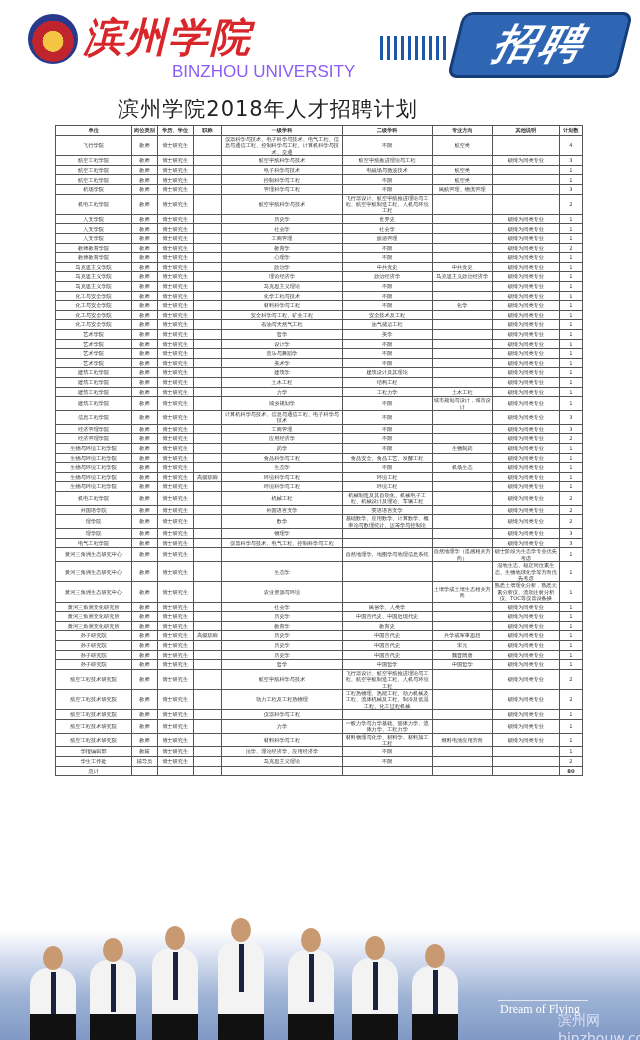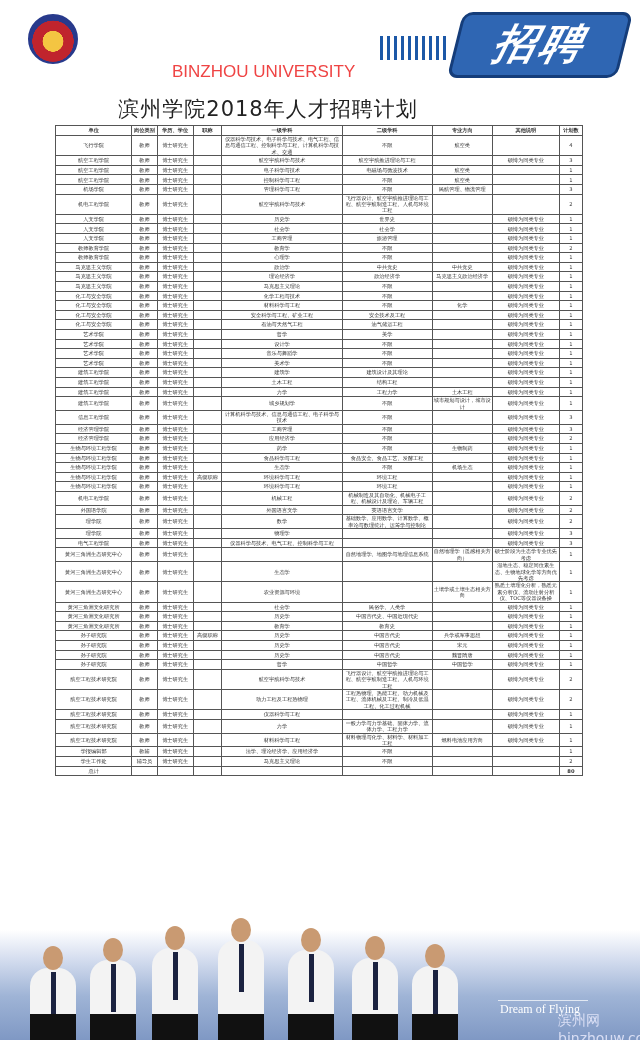--- a/index.html
+++ b/index.html
@@ -5,21 +5,21 @@
   html, body { margin:0; padding:0; }
   body { width:640px; height:1040px; overflow:hidden; background:#ffffff; position:relative;
          font-family:"DejaVu Sans", sans-serif; color:#222; }
   .header { position:absolute; left:0; top:0; width:640px; height:90px; background:#fff; }
   .logo-seal { position:absolute; left:28px; top:14px; width:50px; height:50px; border-radius:50%;
                background:radial-gradient(circle at 50% 55%, #f4c542 0 30%, #c0242d 31% 60%, #283a8c 61% 100%);
                border:2px solid #283a8c; box-sizing:border-box; }
   .logo-cn { position:absolute; left:84px; top:10px; font-family:"DejaVu Serif", serif; font-size:40px;
              color:#d8262a; letter-spacing:2px; font-style:italic; font-weight:bold; }
   .logo-en { position:absolute; left:172px; top:62px; font-family:"Liberation Sans", sans-serif;
-             font-size:17px; color:#ef4444; }
+             font-size:17px; color:#8b5cf6; }
   .bars { position:absolute; left:380px; top:36px; width:70px; height:24px;
           background:repeating-linear-gradient(90deg, #1c58a7 0 3px, transparent 3px 7px); }
   .recruit { position:absolute; left:455px; top:12px; width:170px; height:66px;
              background:#2f66b3; border:3px solid #153d7a; border-radius:10px;
              transform:skewX(-14deg); box-sizing:border-box;
              color:#fff; font-size:42px; font-weight:bold; text-align:center; line-height:58px; font-style:italic;
              letter-spacing:4px; }
   .doc-title { position:absolute; left:0; top:95px; width:536px; text-align:center;
                font-size:21px; color:#222; letter-spacing:1px; }
   .tbl-wrap { position:absolute; left:55px; top:125px; width:528px; }
@@ -37,20 +37,21 @@
   .slogan { position:absolute; left:500px; top:1002px; font-family:"Liberation Serif", serif;
             font-size:12px; color:#fff; }
   .wm { position:absolute; left:558px; top:1012px; font-size:14px; color:#eef; opacity:0.8; }
   .plane { position:absolute; left:498px; top:1000px; width:90px; height:1px; background:#fff; opacity:0.7; }
 </style>
 </head>
 <body>
 
 <div class="header">
   <div class="logo-seal"></div>
+  <div class="logo-cn">滨州学院</div>
   <div class="logo-en">BINZHOU UNIVERSITY</div>
   <div class="bars"></div>
   <div class="recruit">招聘</div>
 </div>
 
 <div class="doc-title">滨州学院2018年人才招聘计划</div>
 
 <div class="tbl-wrap">
   <table>
     <colgroup>

